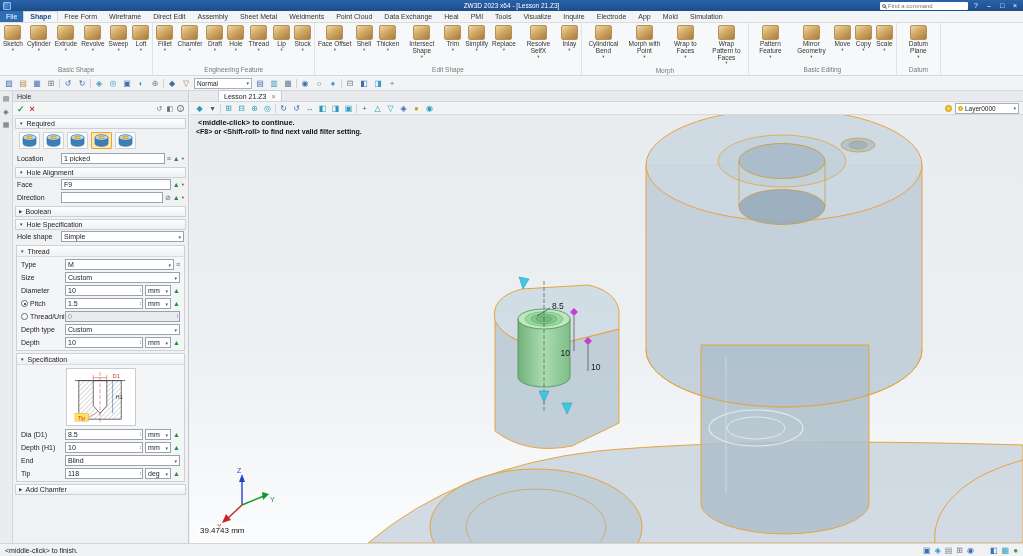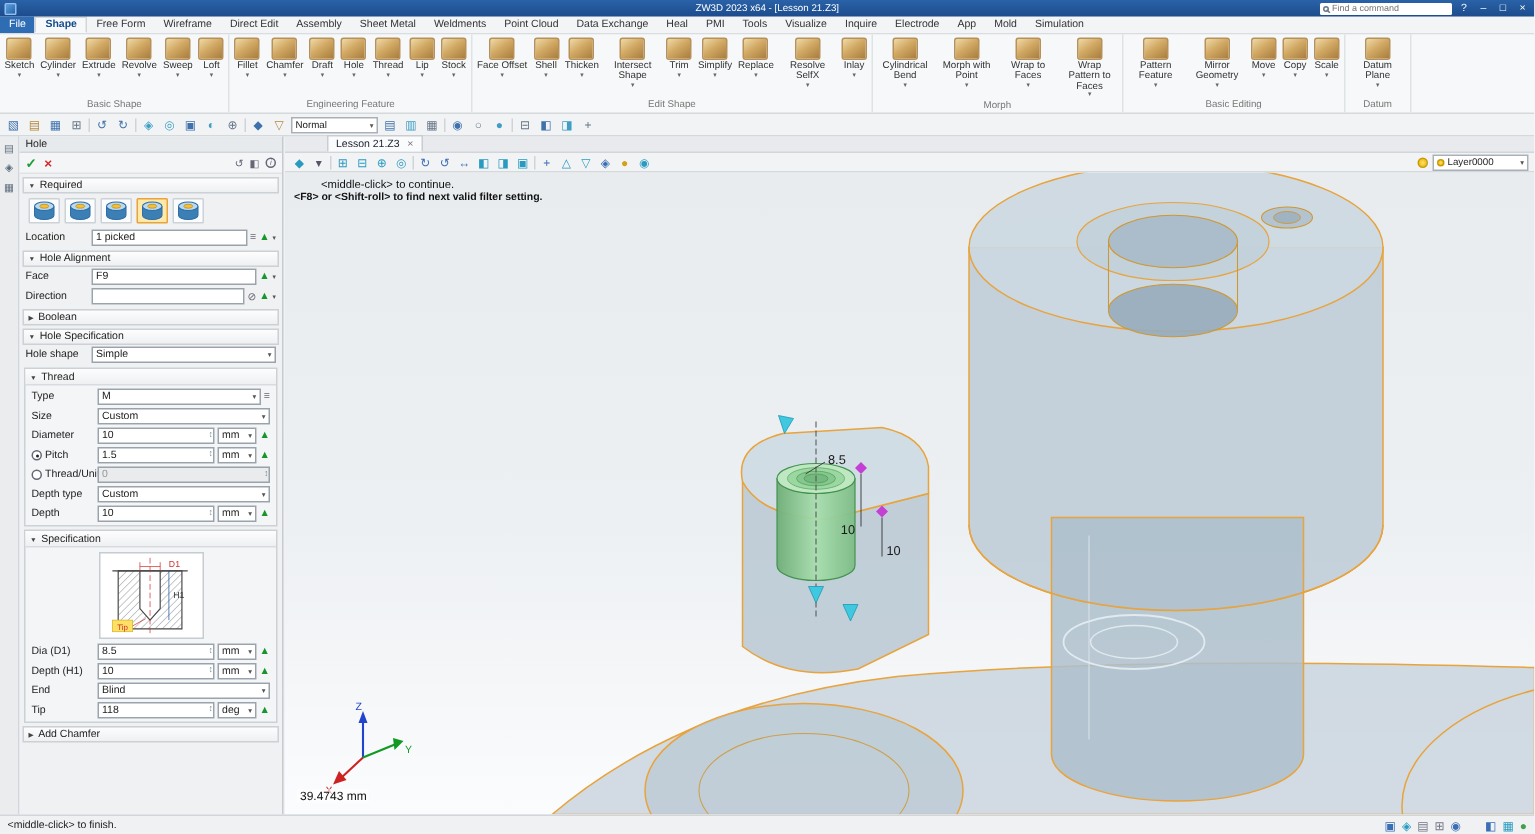--- a/index.html
+++ b/index.html
@@ -104,21 +104,21 @@
     display:flex; align-items:center; gap:5px; padding:0 5px; font-size:7px; color:#223; }
   .doctab .close { color:#777; }
   .vptoolbar { height:13px; background:#f2f3f5; border-bottom:1px solid #d6d9dc; display:flex; align-items:center; padding:0 4px; gap:2px; }
   .vpi { width:11px; height:11px; display:flex; align-items:center; justify-content:center; font-size:8px; }
   .vp-right { margin-left:auto; display:flex; align-items:center; gap:3px; }
   .bulb { width:7px; height:7px; border-radius:50%; background:radial-gradient(#ffe066,#e8b400); border:1px solid #c89a00; }
   .layerc { width:64px; height:11px; background:#fff; border:1px solid #a9b1b8; display:flex; align-items:center; gap:2px; padding:0 2px; font-size:6.5px; }
   .layerc .val { flex:1; }
   .canvas { position:absolute; top:24px; left:0; right:0; bottom:0; overflow:hidden;
     background:linear-gradient(180deg,#e8ecef 0%,#edf0f3 55%,#fbfcfd 100%); }
-  .hint1 { position:absolute; top:3px; left:24px; font-size:7.5px; font-weight:normal; color:#111; z-index:2; }
+  .hint1 { position:absolute; top:3px; left:8px; font-size:7.5px; font-weight:bold; color:#111; z-index:2; }
   .hint2 { position:absolute; top:13px; left:6px; font-size:7px; font-weight:bold; color:#111; z-index:2; }
   .measure { position:absolute; left:8px; bottom:8px; font-size:8px; color:#111; z-index:2; background:rgba(255,255,255,0.6); padding:0 2px; }
   .model-svg { position:absolute; inset:0; width:100%; height:100%; }
 
   
   .statusbar { position:absolute; left:0; right:0; bottom:0; height:13px; background:#f0f1f3;
     border-top:1px solid #d2d6da; display:flex; align-items:center; padding:0 5px; gap:4px; font-size:7px; color:#222; }
   .sb-icons { margin-left:auto; display:flex; gap:4px; align-items:center; }
   .sbi { font-size:8px; }
   .sb-right { display:flex; gap:4px; margin-left:12px; align-items:center; }

